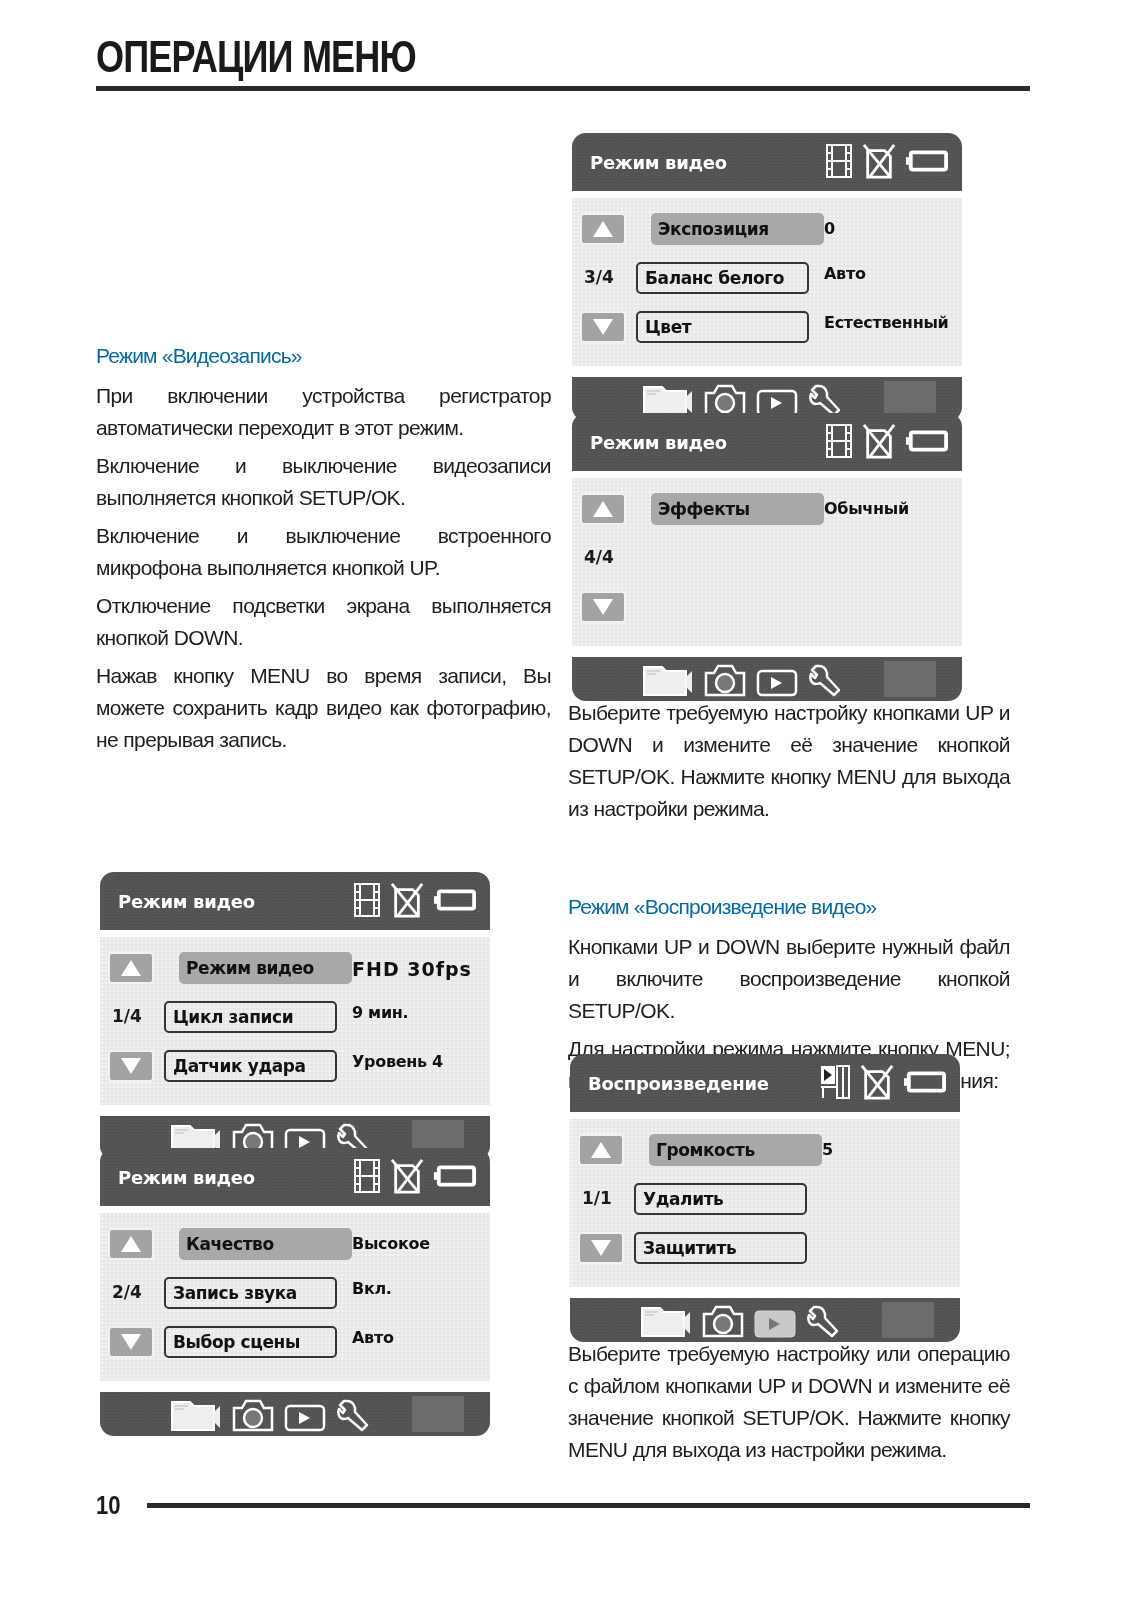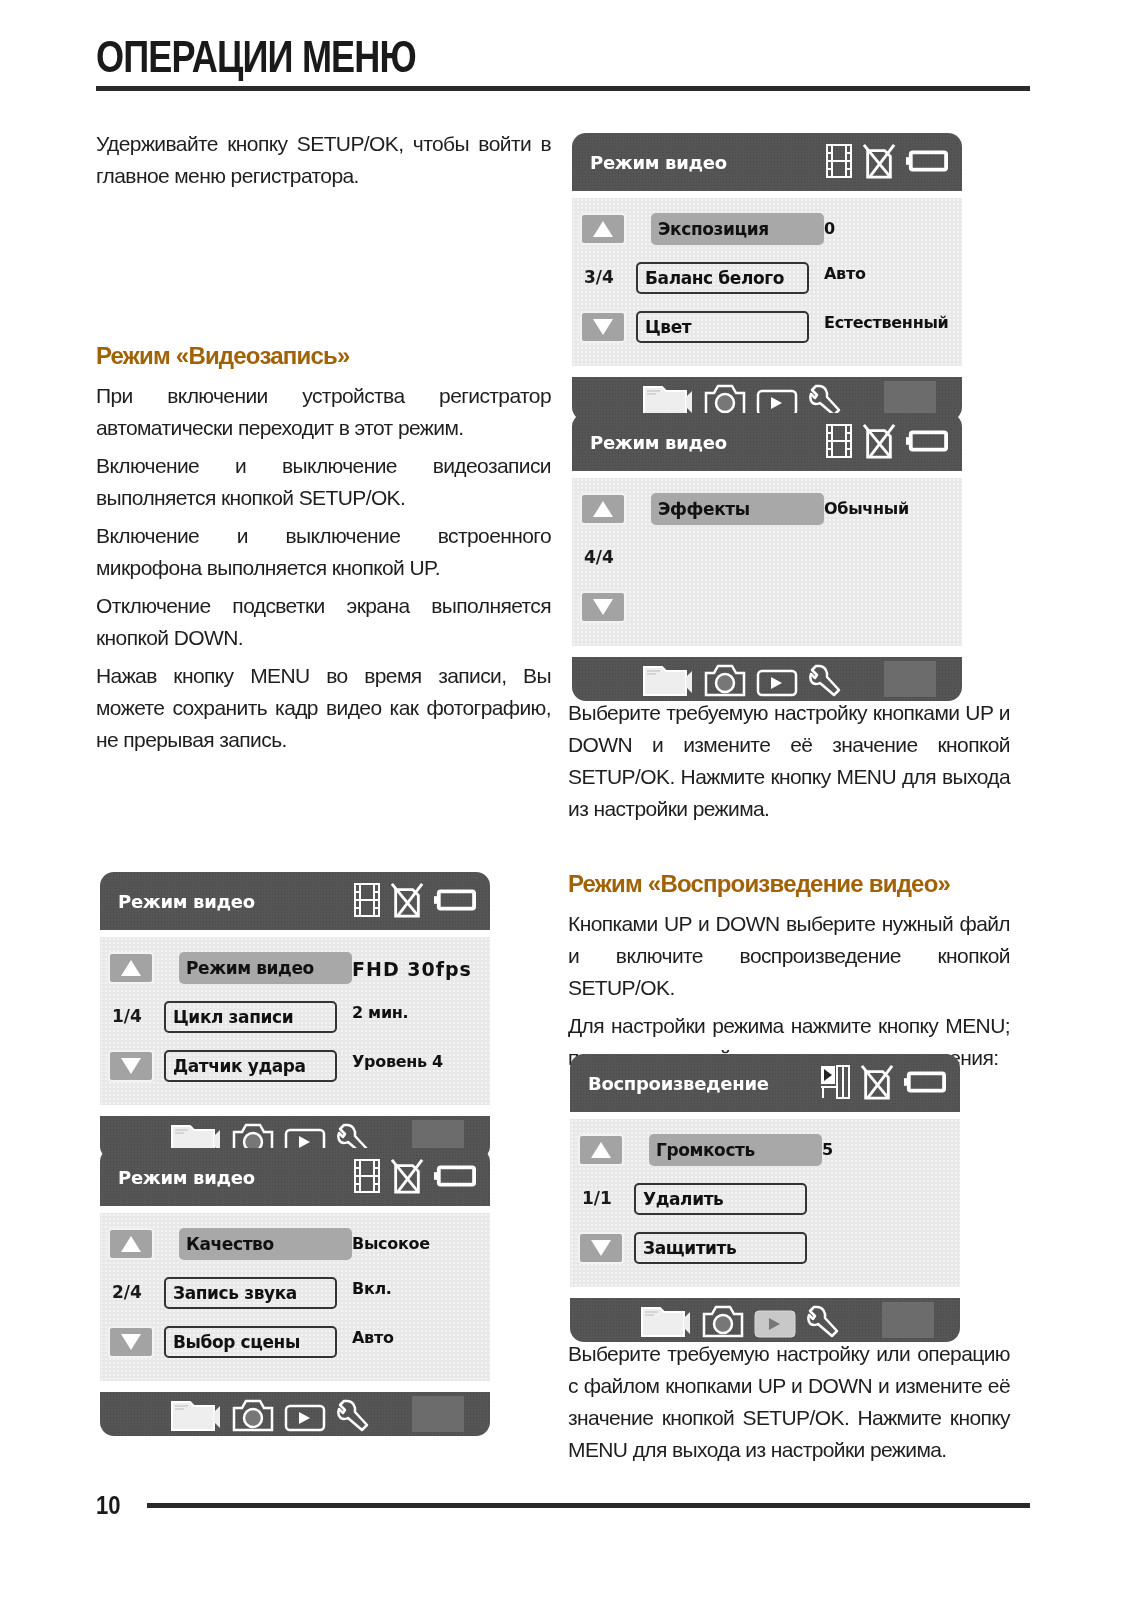--- a/index.html
+++ b/index.html
@@ -18,22 +18,22 @@
   .col.left { left: 96px; }
   .col.right { left: 580px; width: 450px; }
 
   .para {
     font-family: "Liberation Sans Narrow", "Liberation Sans", sans-serif;
     font-size: 21px; line-height: 32px; text-align: justify;
     transform-origin: left top; margin-bottom: 6px; color: #1e1e1e;
     letter-spacing: -0.6px;
   }
   .heading {
-    font-weight: bold; font-size: 24px; line-height: 32px; letter-spacing: -0.8px;
-    color: #a16207;
+    font-weight: normal; font-size: 21px; line-height: 32px; letter-spacing: -0.8px;
+    color: #0369a1;
   }
   .power-icon { display: inline-block; width: 22px; height: 22px; vertical-align: -3px; }
 
   
   .screen { position: absolute; width: 390px; }
   .scr-head {
     height: 58px; background: #555555; border-radius: 14px 14px 0 0;
     position: relative; display: flex; align-items: center; padding-left: 18px;
     background-image: radial-gradient(#4a4a4a 1px, transparent 1px); background-size: 3px 3px;
   }
@@ -127,37 +127,36 @@
     <symbol id="sym-arrow-down" viewBox="0 0 22 18">
       <polygon points="1,1 21,1 11,17" fill="#fff"></polygon>
     </symbol>
   </defs>
 </svg>
 
 <div class="page-title">ОПЕРАЦИИ МЕНЮ</div>
 <div class="title-rule"></div>
 
 <div class="col left" style="top:128px;">
-  <p class="para">Удерживайте кнопку SETUP/OK, чтобы войти в главное меню регистратора.</p>
 </div>
 
 <div class="col left" style="top:340px;">
   <h2 class="heading" style="margin-bottom:8px;">Режим «Видеозапись»</h2>
   <p class="para">При включении устройства регистратор автоматически переходит в этот режим.</p>
   <p class="para">Включение и выключение видеозаписи выполняется кнопкой SETUP/OK.</p>
   <p class="para">Включение и выключение встроенного микрофона выполняется кнопкой UP.</p>
   <p class="para">Отключение подсветки экрана выполняется кнопкой DOWN.</p>
   <p class="para">Нажав кнопку MENU во время записи, Вы можете сохранить кадр видео как фотографию, не прерывая запись.</p>
 </div>
 
 <div class="col right" style="top:697px; left:568px; width:442px;">
   <p class="para">Выберите требуемую настройку кнопками UP и DOWN и измените её значение кнопкой SETUP/OK. Нажмите кнопку MENU для выхода из настройки режима.</p>
 </div>
 <div class="col right" style="top:868px; left:568px; width:442px;">
-  <h2 class="heading" style="margin-bottom:8px;">Режим «Воспроизведение видео»</h2>
+  <h2 class="heading" style="margin-bottom:8px;margin-top:23px;">Режим «Воспроизведение видео»</h2>
   <p class="para">Кнопками UP и DOWN выберите нужный файл и включите воспроизведение кнопкой SETUP/OK.</p>
   <p class="para">Для настройки режима нажмите кнопку MENU; появятся настройки режима воспроизведения:</p>
 </div>
 <div class="col right" style="top:1338px; left:568px; width:442px;">
   <p class="para">Выберите требуемую настройку или операцию с файлом кнопками UP и DOWN и измените её значение кнопкой SETUP/OK. Нажмите кнопку MENU для выхода из настройки режима.</p>
 </div>
 
 <div class="screen" id="screen-0" style="left:100px; top:872px;">
     <div class="scr-head">
       <span class="scr-title">Режим видео</span>
@@ -181,21 +180,21 @@
       </div>
       <div class="page-ind" style="top:69px">1/4</div>
       <div class="arrow-btn" style="top:113px">
         <svg width="22" height="18">
           <use href="#sym-arrow-down"></use>
         </svg>
       </div>
       <div class="item selected" style="top:15px">Режим видео</div>
       <div class="val" style="top:21px; font-size:19px; letter-spacing:1px;">FHD 30fps</div>
       <div class="item boxed" style="top:64px">Цикл записи</div>
-      <div class="val" style="top:66px; ">2 мин.</div>
+      <div class="val" style="top:66px; ">9 мин.</div>
       <div class="item boxed" style="top:113px">Датчик удара</div>
       <div class="val" style="top:115px; ">Уровень 4</div>
     </div>
     <div class="scr-foot">
       <div class="foot-icons">
         <span><svg width="52" height="34">
             <use href="#sym-videocam"></use>
           </svg></span>
         <span><svg width="42" height="34">
             <use href="#sym-photocam"></use>

